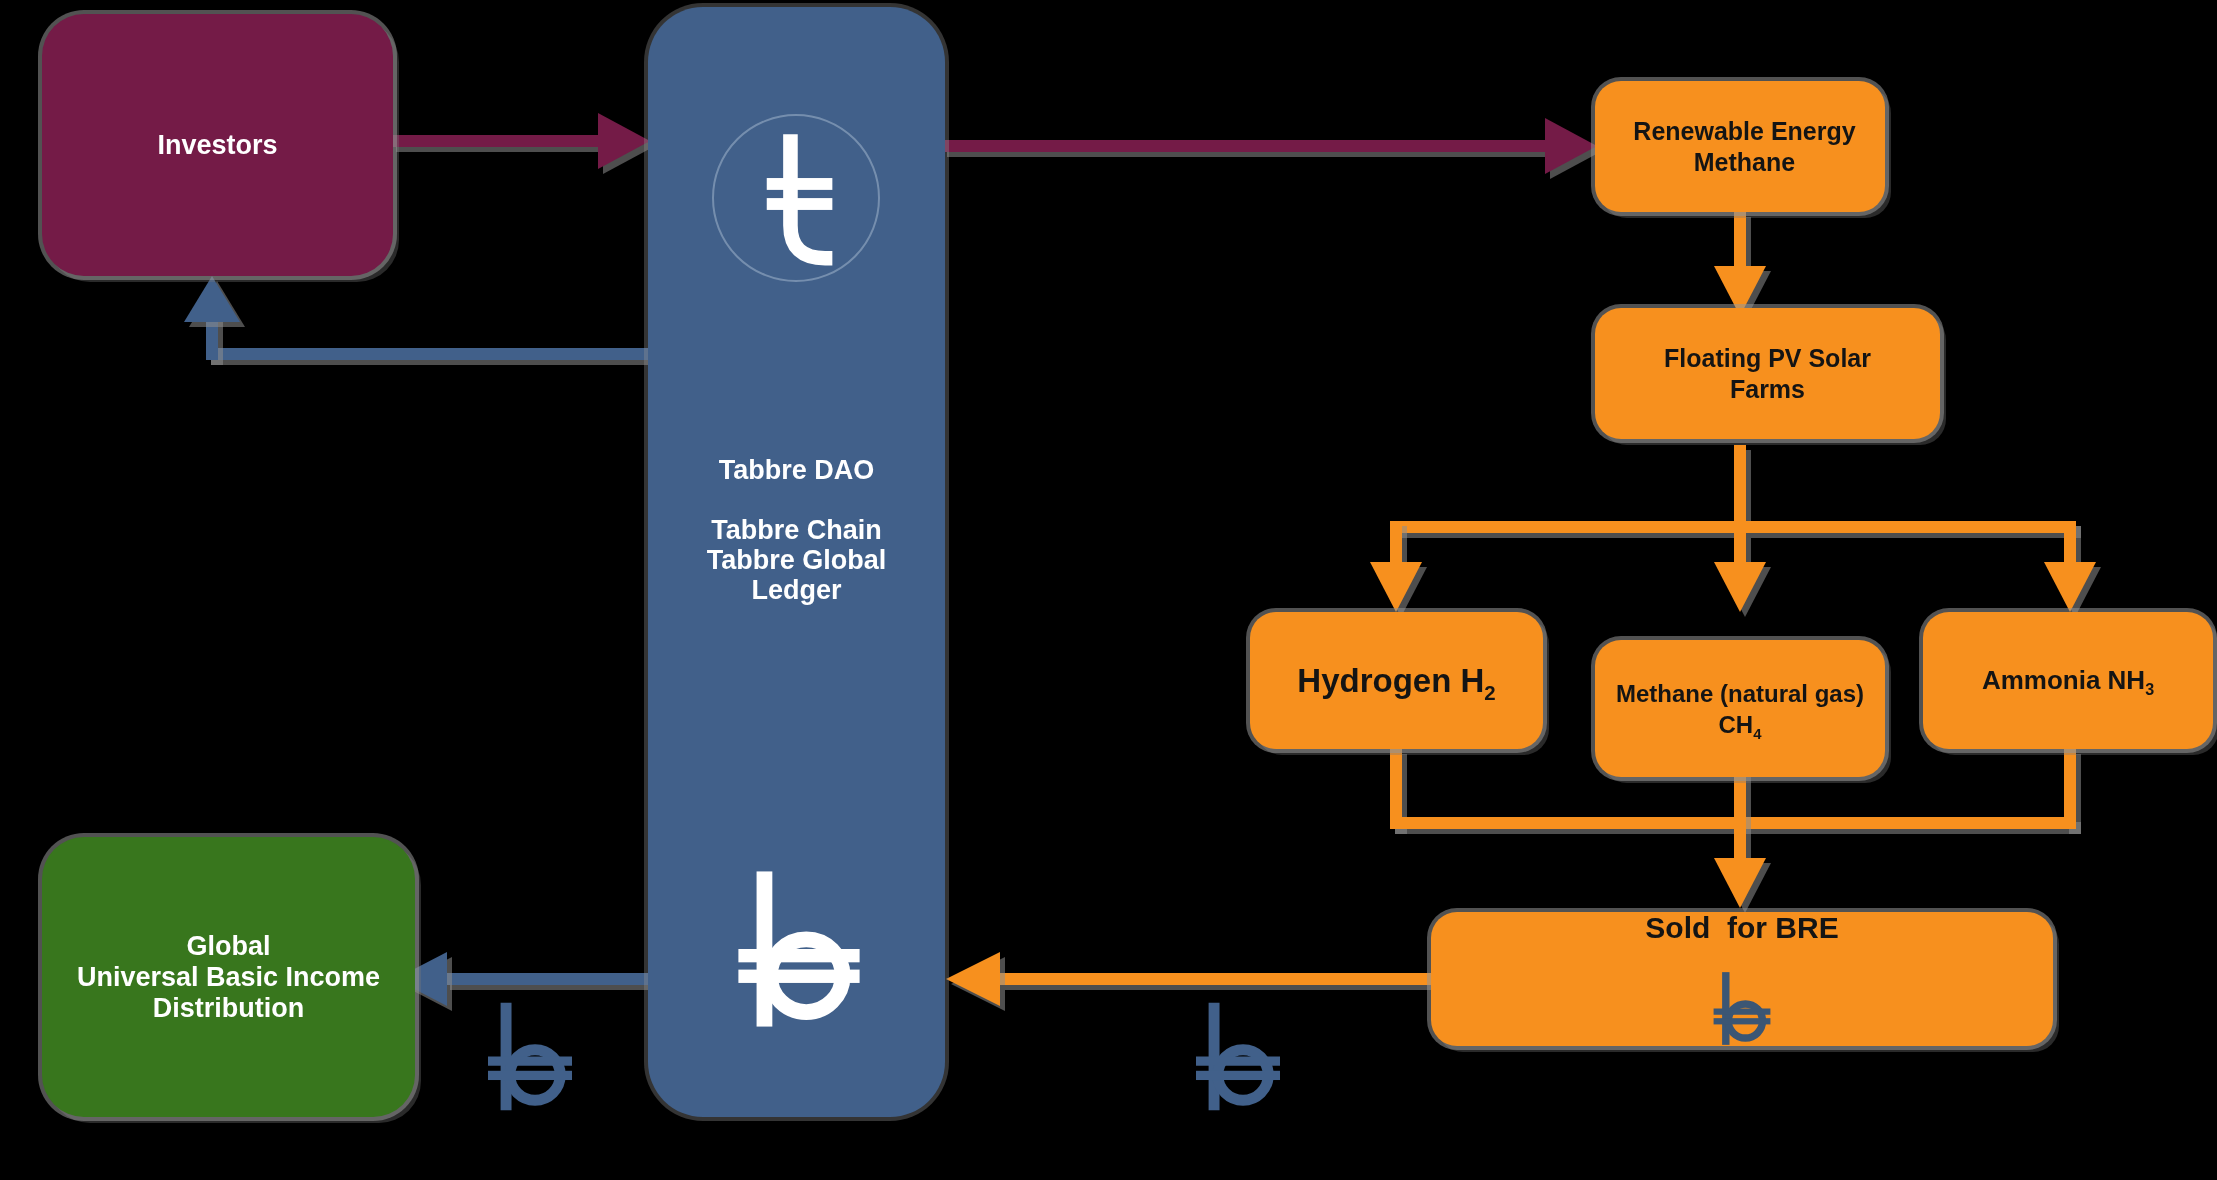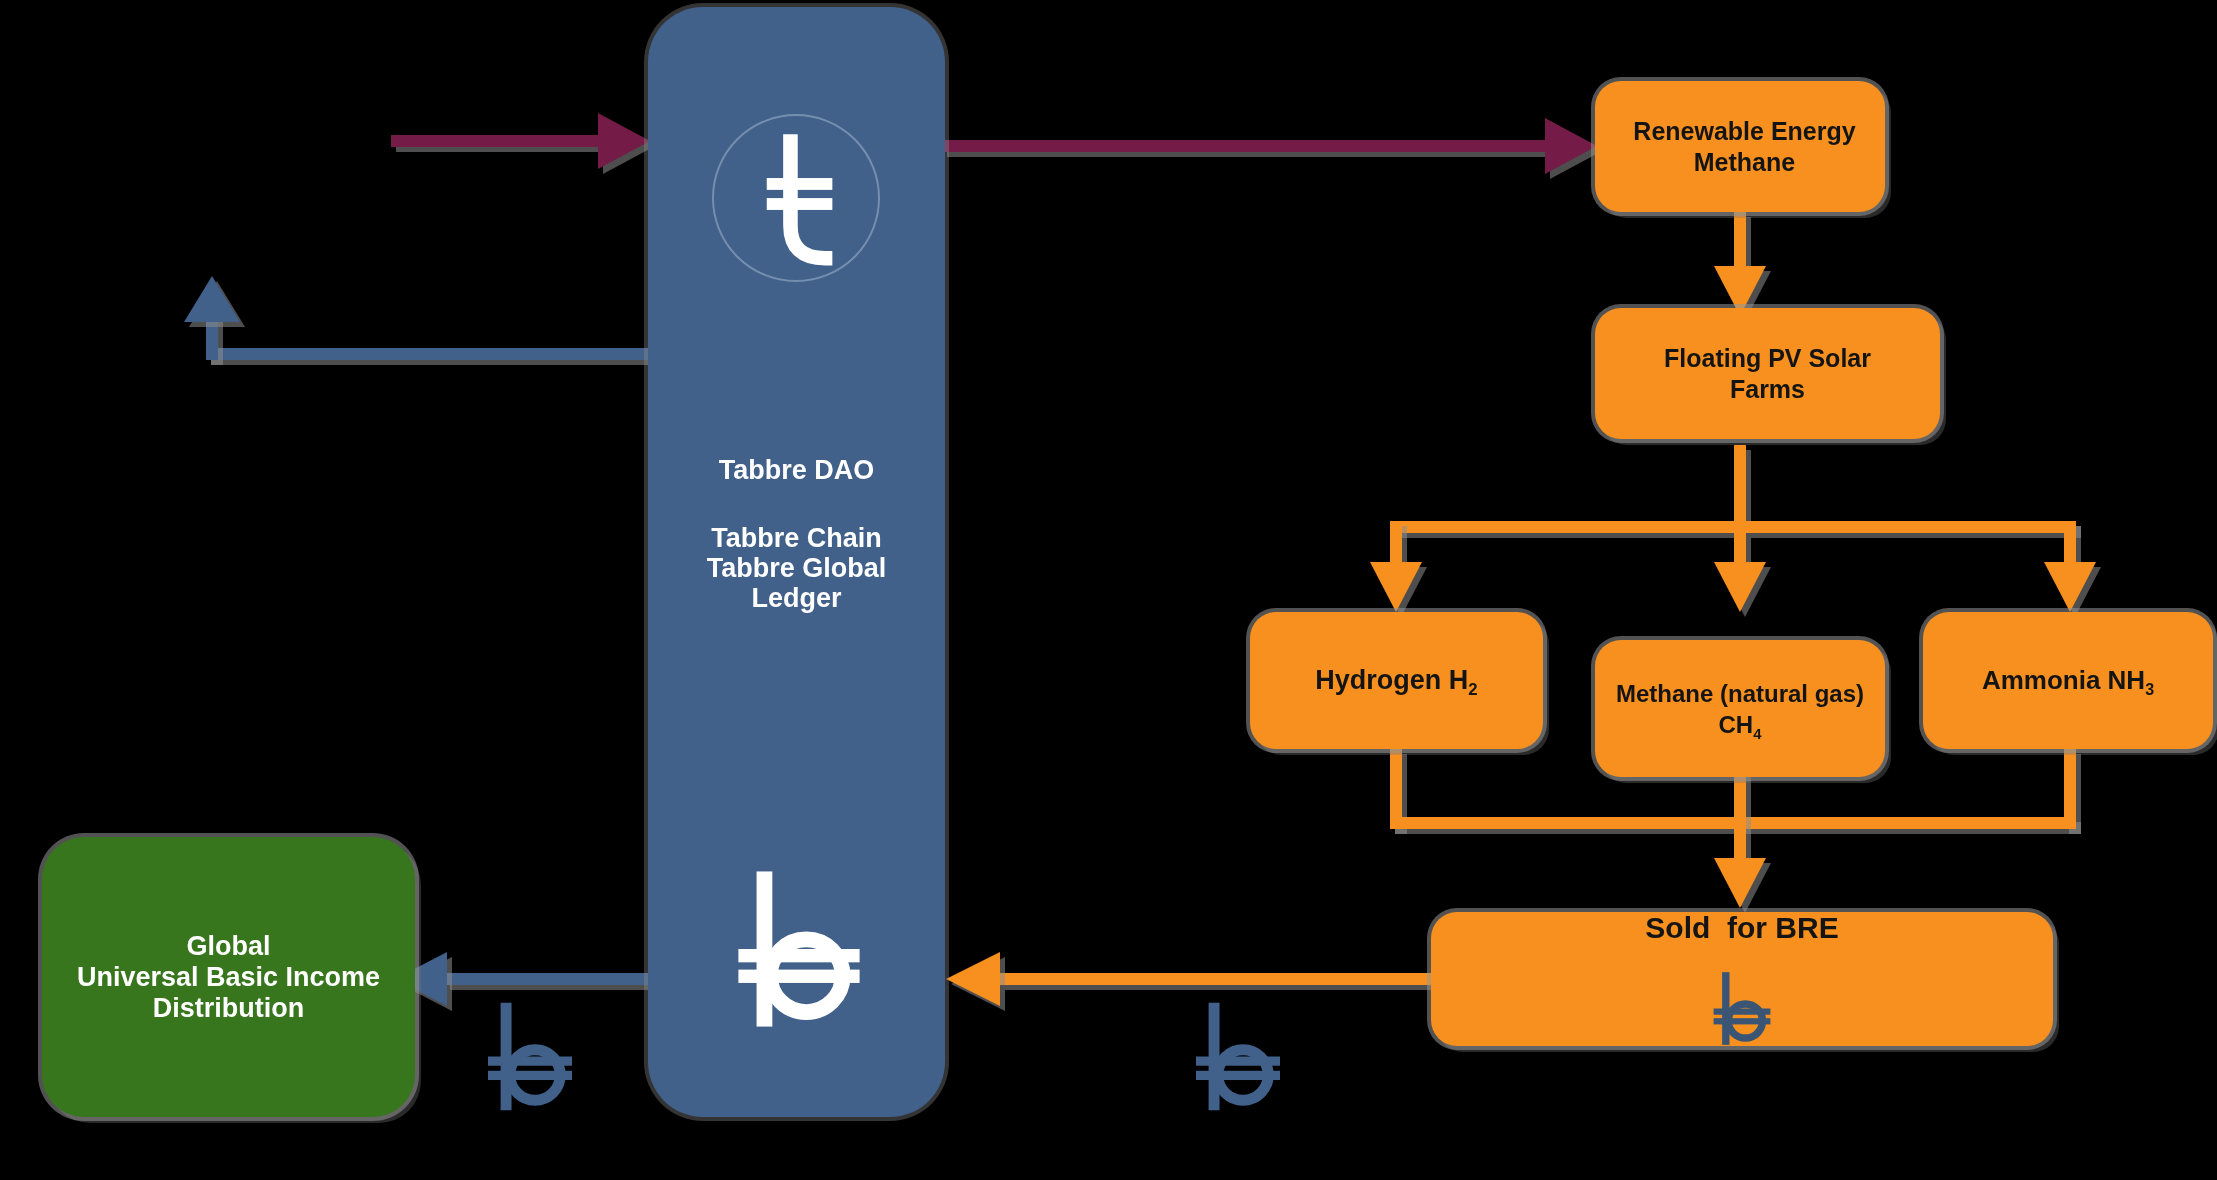--- a/index.html
+++ b/index.html
@@ -14,25 +14,25 @@
   }
   .seg{position:absolute;filter:drop-shadow(5px 5px 0 rgba(142,142,142,.55));}
   .tri{position:absolute;width:0;height:0;filter:drop-shadow(5px 5px 0 rgba(142,142,142,.55));}
   .glyph{position:absolute;}
   sub{font-size:0.62em;line-height:0;}
   #investors{left:42px;top:14px;width:351px;height:262px;background:var(--maroon);border-radius:42px;color:#fff;font-size:27px;}
   #tabbre-column{left:648px;top:7px;width:297px;height:1110px;background:var(--blue);border-radius:55px;color:#fff;
     box-shadow:0 0 0 4px rgba(150,150,150,.35);}
   #tabbre-ring{position:absolute;left:64px;top:107px;width:164px;height:164px;border:2px solid rgba(216,228,242,.35);border-radius:50%;}
   #tabbre-text{position:absolute;left:0;right:0;top:448px;text-align:center;font-size:27px;line-height:30px;}
-  #tabbre-title{margin-bottom:38px;}
+  #tabbre-title{margin-bottom:30px;}
   .orange-node{background:var(--orange);border-radius:26px;color:#141414;font-size:25px;line-height:31px;white-space:nowrap;}
   #renewable{left:1595px;top:81px;width:290px;height:131px;padding-left:9px;}
   #floating{left:1595px;top:308px;width:345px;height:131px;}
-  #hydrogen{left:1250px;top:612px;width:293px;height:137px;font-size:27px;}
+  #hydrogen{left:1250px;top:612px;width:293px;height:137px;font-size:33px;}
   #methane{left:1595px;top:612px;width:290px;height:137px;font-size:24px;margin-top:28px;}
   #ammonia{left:1923px;top:612px;width:290px;height:137px;font-size:26px;}
   #sold{left:1431px;top:912px;width:622px;height:134px;flex-direction:column;gap:28px;font-size:30px;}
   #sold .label{white-space:pre;}
   #ubi{left:42px;top:837px;width:373px;height:280px;background:var(--green);border-radius:42px;color:#fff;font-size:27px;line-height:31px;}
 </style>
 </head>
 <body>
 
 <div id="canvas">
@@ -77,20 +77,23 @@
     <rect x="0" y="66" width="100" height="11"></rect>
     <rect x="0" y="83" width="100" height="11"></rect>
   </svg>
   <svg class="glyph" viewBox="0 0 100 132" style="left:1196px;top:1000px;width:84px;height:113px;color:var(--blue);" fill="currentColor">
     <rect x="15" y="2" width="13" height="128"></rect>
     <circle cx="56" cy="88" r="30" fill="none" stroke="currentColor" stroke-width="13"></circle>
     <rect x="0" y="66" width="100" height="11"></rect>
     <rect x="0" y="83" width="100" height="11"></rect>
   </svg>
 
+  <div class="box" id="investors">
+    <span>Investors</span>
+  </div>
 
   <div class="box" id="tabbre-column">
     <div id="tabbre-ring"></div>
     <svg class="glyph" viewBox="0 0 90 150" style="left:106px;top:122px;width:82px;height:140px;color:#ffffff;" fill="currentColor">
       <path d="M 40 4 L 40 104 Q 40 140 78 140 L 86 140" fill="none" stroke="currentColor" stroke-width="16"></path>
       <rect x="14" y="52" width="72" height="13"></rect>
       <rect x="14" y="74" width="72" height="13"></rect>
     </svg>
     <div id="tabbre-text">
       <div id="tabbre-title">Tabbre DAO</div>

